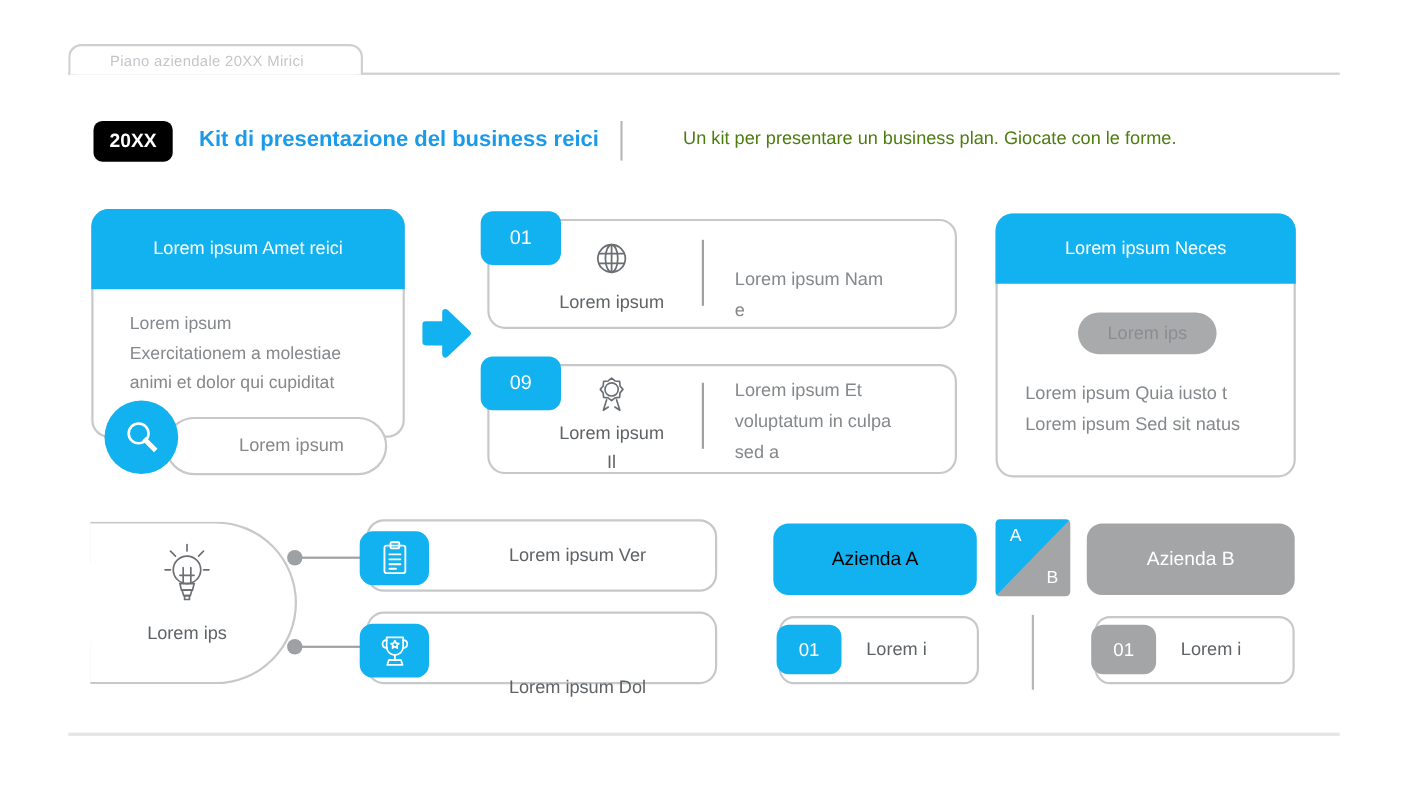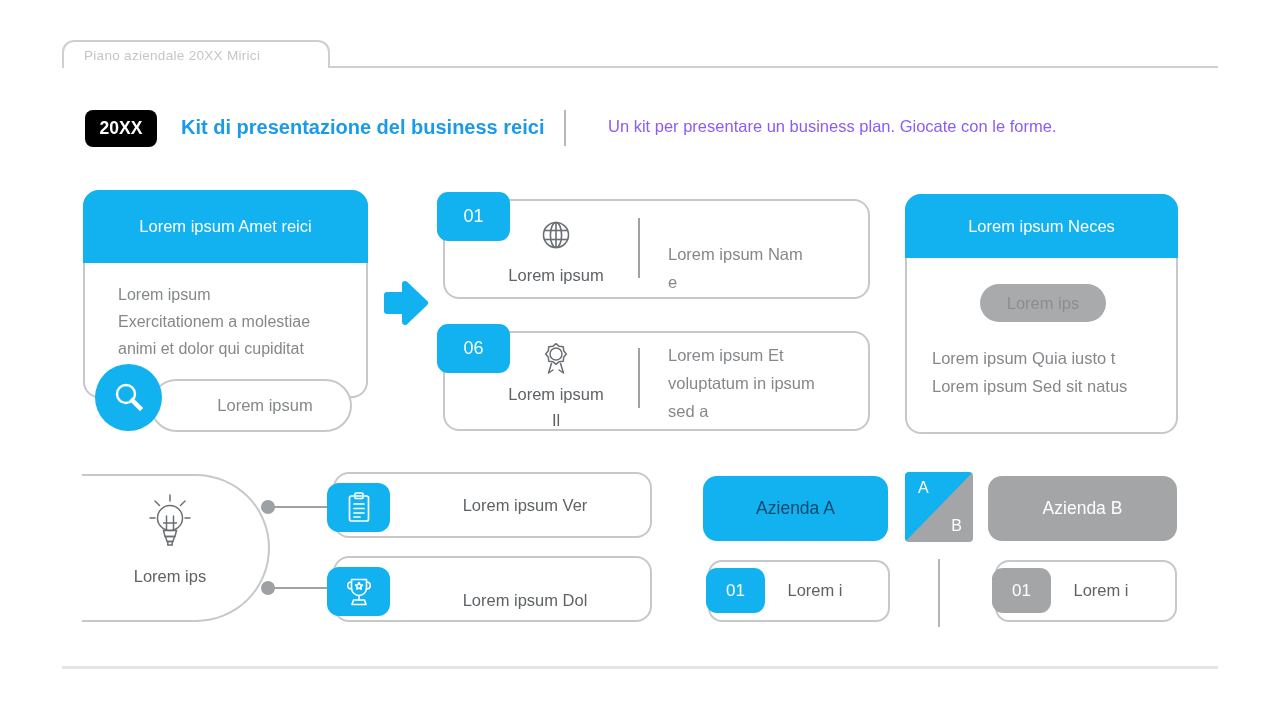--- a/index.html
+++ b/index.html
@@ -4,29 +4,29 @@
 <style>
   html,body{margin:0;padding:0;background:#fff;}
   body{width:1280px;height:720px;font-family:"Liberation Sans",sans-serif;-webkit-font-smoothing:antialiased;}
   .slide{position:relative;width:1280px;height:720px;background:#fff;overflow:hidden;}
   .abs{position:absolute;}
   .flexc{display:flex;align-items:center;justify-content:center;}
 
   
   .tab{left:62px;top:40px;width:268px;height:28px;border:2px solid #CDCFD1;border-bottom:none;
        border-radius:12px 12px 0 0;background:#fff;z-index:2;display:flex;align-items:center;
-       padding-left:20px;color:#C3C6C9;font-size:13.5px;letter-spacing:.3px;box-sizing:border-box;}
+       padding-left:36px;color:#C3C6C9;font-size:13.5px;letter-spacing:.3px;box-sizing:border-box;}
   .top-line{left:62px;top:66px;width:1156px;border-top:2px solid #CDCFD1;}
 
   
   .year-badge{left:85px;top:110px;width:72px;height:37px;background:#000000;border-radius:8px;
               color:#fff;font-weight:bold;font-size:17.5px;}
   .main-title{left:181px;top:116px;color:#1B9AEA;font-size:20px;font-weight:bold;white-space:nowrap;}
   .header-sep{left:564px;top:110px;height:36px;border-left:2px solid #B6B9BB;}
-  .subtitle{left:608px;top:117px;color:#8b5cf6;font-size:16.5px;white-space:nowrap;}
+  .subtitle{left:621px;top:117px;color:#4d7c0f;font-size:16.5px;white-space:nowrap;}
 
   
   .card-left{left:83px;top:190px;width:285px;height:208px;border:2px solid #C6C8CA;border-radius:16px;
              background:#fff;box-sizing:border-box;z-index:1;}
   .card-left-head{left:83px;top:190px;width:285px;height:73px;background:#12B1F0;border-radius:16px 16px 0 0;
                   color:#fff;font-size:16.5px;z-index:1;}
   .card-left-body{left:118px;top:281px;width:240px;color:#85888B;font-size:16px;line-height:27px;z-index:1;}
   .search-pill{left:150px;top:379px;width:202px;height:53px;border:2px solid #C6C8CA;border-radius:27px;
                background:#fff;box-sizing:border-box;z-index:2;color:#85888B;font-size:16.5px;padding-left:28px;}
   .search-circle{left:95px;top:364px;width:67px;height:67px;border-radius:50%;background:#12B1F0;z-index:3;}
@@ -56,21 +56,21 @@
   .idea-shape{left:82px;top:474px;width:188px;height:148px;border:2px solid #C6C8CA;border-left:none;
               border-radius:0 76px 76px 0;box-sizing:border-box;}
   .idea-label{left:108px;top:567px;width:124px;text-align:center;color:#5F6366;font-size:16.5px;}
   .dot{width:14px;height:14px;border-radius:50%;background:#9EA1A4;z-index:2;}
   .connector{width:74px;border-top:2px solid #9EA1A4;}
   .idea-box{left:333px;width:319px;height:66px;border:2px solid #C6C8CA;border-radius:16px;box-sizing:border-box;background:#fff;}
   .idea-plate{left:327px;width:63px;height:49px;background:#12B1F0;border-radius:12px;z-index:2;}
   .idea-item-label{left:405px;width:240px;text-align:center;color:#5F6366;font-size:16.5px;white-space:nowrap;}
 
   
-  .btn-a{left:703px;top:476px;width:185px;height:65px;background:#12B1F0;border-radius:14px;color:#0c4a6e;font-size:17.5px;}
+  .btn-a{left:703px;top:476px;width:185px;height:65px;background:#12B1F0;border-radius:14px;color:#000000;font-size:17.5px;}
   .btn-b{left:988px;top:476px;width:189px;height:65px;background:#A4A5A7;border-radius:14px;color:#fff;font-size:17.5px;}
   .split-sq{left:905px;top:472px;width:68px;height:70px;border-radius:4px;
             background:linear-gradient(to bottom right,#12B1F0 49.6%,#A4A5A7 50.4%);}
   .split-a{position:absolute;left:13px;top:7px;color:#fff;font-size:16px;}
   .split-b{position:absolute;right:11px;bottom:7px;color:#fff;font-size:16px;}
   .cmp-box{top:560px;width:182px;height:62px;border:2px solid #C6C8CA;border-radius:14px;box-sizing:border-box;background:#fff;}
   .cmp-badge{top:568px;width:59px;height:45px;border-radius:11px;color:#fff;font-size:17px;z-index:2;}
   .cmp-label{top:581px;width:90px;text-align:center;color:#5F6366;font-size:16.5px;white-space:nowrap;}
   .cmp-sep{left:938px;top:559px;height:68px;border-left:2px solid #B3B6B8;}
 
@@ -126,37 +126,37 @@
   <div class="abs step-label" style="left:481px;top:262px;">
     <span class="blk">Lorem ipsum</span>
   </div>
   <div class="abs step-sep" style="top:218px;"></div>
   <div class="abs step-text" style="top:209px;margin-top:31px;">
     <span class="blk">Lorem ipsum Nam</span>
     <span class="blk">e</span>
   </div>
 
   <div class="abs step-box" style="top:331px;"></div>
-  <div class="abs flexc step-badge" style="top:324px;">06</div>
+  <div class="abs flexc step-badge" style="top:324px;">09</div>
   <svg class="abs step-icon" style="left:538px;top:340px;" width="36" height="46" viewBox="0 0 36 46">
     <g fill="none" stroke="currentColor" stroke-width="1.5" stroke-linejoin="round" stroke-linecap="round">
       <path d="M28.3 14 L25.67 17.18 L25.28 21.28 L21.18 21.67 L18 24.3 L14.82 21.67 L10.72 21.28 L10.33 17.18 L7.7 14 L10.33 10.82 L10.72 6.72 L14.82 6.33 L18 3.7 L21.18 6.33 L25.28 6.72 L25.67 10.82 Z"></path>
       <circle cx="18" cy="14" r="6"></circle>
       <path d="M13.5 23.5 L10.5 33 L15 30"></path>
       <path d="M22.5 23.5 L25.5 33 L21 30"></path>
     </g>
   </svg>
   <div class="abs step-label" style="left:481px;top:381px;">
     <span class="blk">Lorem ipsum</span>
     <span class="blk">Il</span>
   </div>
   <div class="abs step-sep" style="top:348px;"></div>
   <div class="abs step-text" style="top:341px;">
     <span class="blk">Lorem ipsum Et</span>
-    <span class="blk">voluptatum in ipsum</span>
+    <span class="blk">voluptatum in culpa</span>
     <span class="blk">sed a</span>
   </div>
 
   <div class="abs card-right"></div>
   <div class="abs flexc card-right-head">Lorem ipsum Neces</div>
   <div class="abs flexc gray-pill">
     <span>Lorem ips</span>
   </div>
   <div class="abs card-right-body">
     <span class="blk">Lorem ipsum Quia iusto t</span>
@@ -206,21 +206,21 @@
       <g fill="none" stroke="#fff" stroke-width="1.6" stroke-linecap="round" stroke-linejoin="round">
         <path d="M10.5 5.5 H25.5 V14 a7.5 7.5 0 0 1 -15 0 Z"></path>
         <path d="M10.5 8 C5.5 8 5.5 15 10.5 15"></path>
         <path d="M25.5 8 C30.5 8 30.5 15 25.5 15"></path>
         <path d="M18 21.5 v4.5"></path>
         <path d="M12.5 26 h11 l1.5 4.5 h-14 z"></path>
         <path d="M18 8.5 l1.1 2.2 2.4.35 -1.75 1.7.4 2.4 -2.15-1.15 -2.15 1.15.4-2.4 -1.75-1.7 2.4-.35 z"></path>
       </g>
     </svg>
   </div>
-  <div class="abs idea-item-label" style="top:591px;">Lorem ipsum Dol</div>
+  <div class="abs idea-item-label" style="top:616px;">Lorem ipsum Dol</div>
 
   <div class="abs flexc btn-a">Azienda A</div>
   <div class="abs split-sq">
     <span class="split-a">A</span>
     <span class="split-b">B</span>
   </div>
   <div class="abs flexc btn-b">Azienda B</div>
 
   <div class="abs cmp-box" style="left:708px;"></div>
   <div class="abs flexc cmp-badge" style="left:706px;background:#12B1F0;">01</div>

